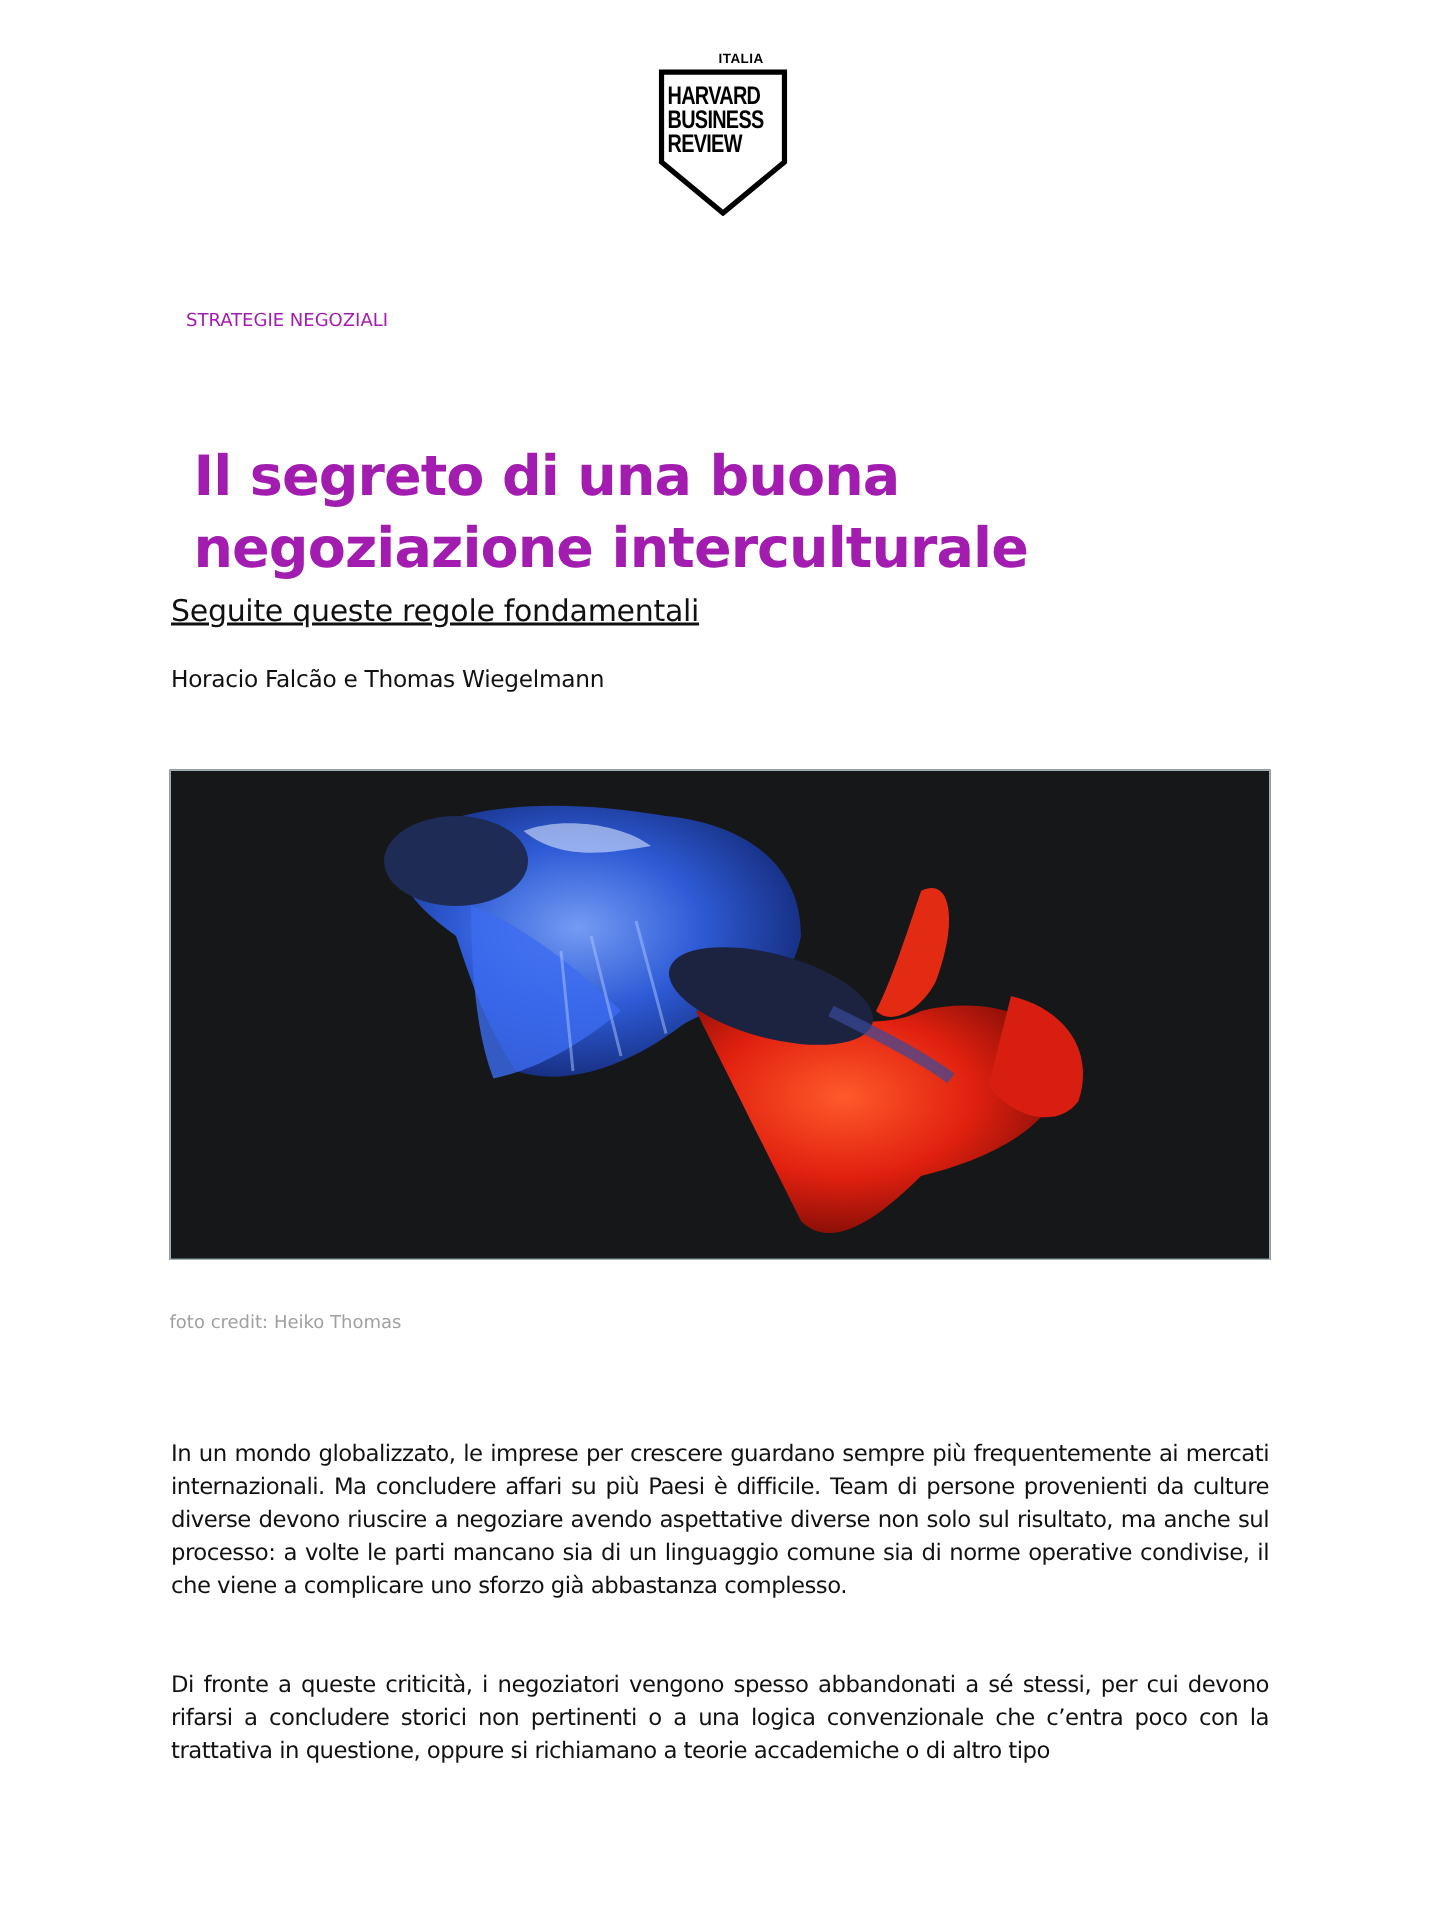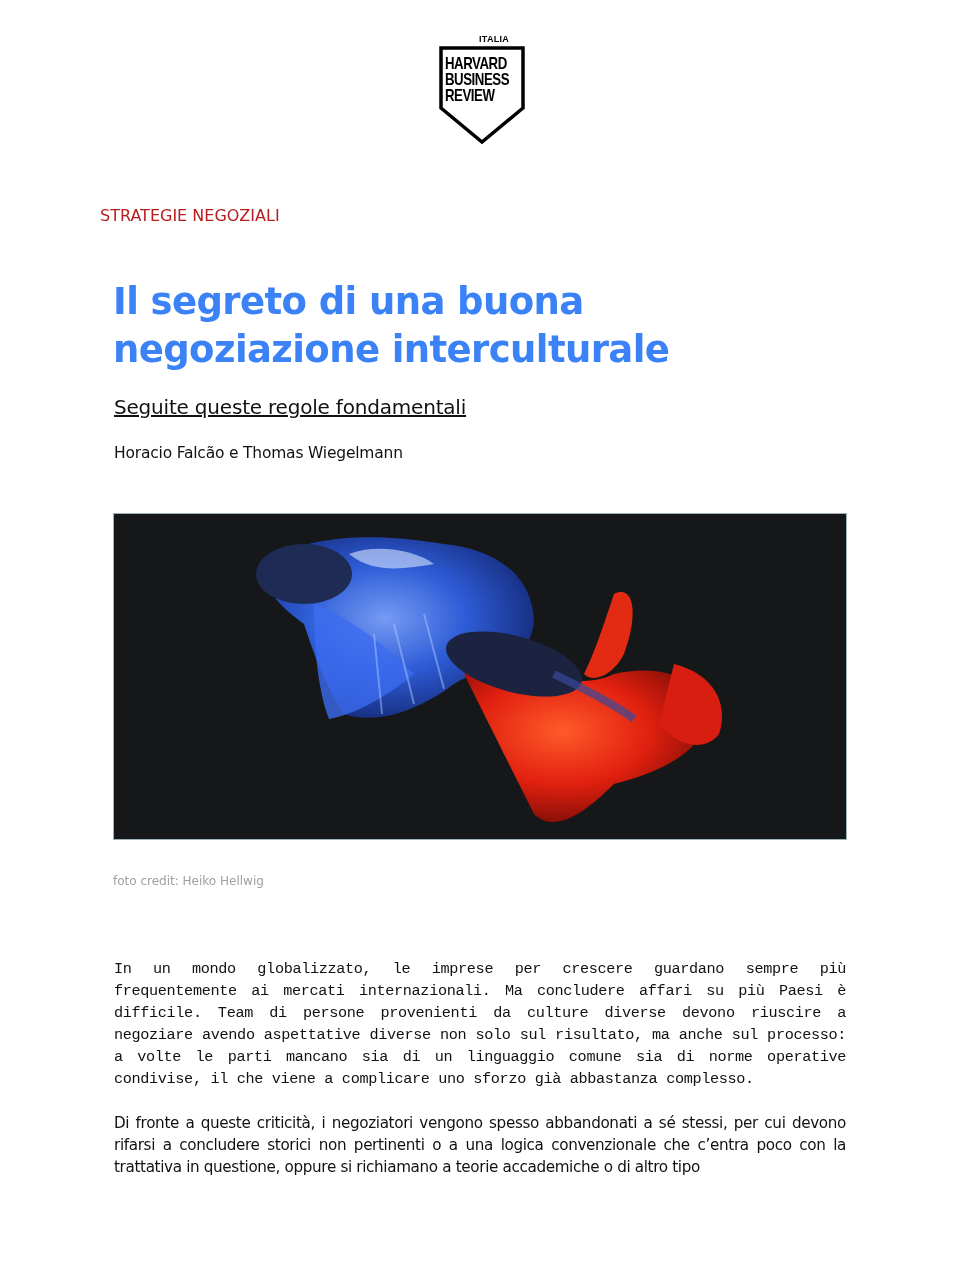--- a/index.html
+++ b/index.html
@@ -1,29 +1,29 @@
 <!DOCTYPE html>
 <html><head>
 <meta charset="utf-8">
 <style>
   html, body { margin: 0; padding: 0; background: #ffffff; }
   body { width: 960px; height: 1280px; position: relative; overflow: hidden; font-family: "DejaVu Sans", sans-serif; color: #111; }
   .logo { position: absolute; left: 439px; top: 34px; width: 86px; }
   .logo-italia { position: absolute; left: 1px; top: 0; font: bold 9px "Liberation Sans", sans-serif; letter-spacing: 0.3px; color: #000; padding-left: 39px; }
   .logo-shield { position: absolute; left: 0; top: 12px; width: 86px; height: 98px; }
   .logo-text { position: absolute; left: 6px; top: 20px; font: bold 17px/16px "Liberation Sans", sans-serif; letter-spacing: -0.6px; color: #000; transform: scaleX(0.78); transform-origin: left top; white-space: pre; }
-  .section-label { position: absolute; left: 100px; top: 206px; font-size: 16px; color: #b91c1c; }
-  .title { position: absolute; left: 113px; top: 278px; margin: 0; font: bold 37px/48px "DejaVu Sans", sans-serif; letter-spacing: -0.6px; color: #3b82f6; width: 700px; }
+  .section-label { position: absolute; left: 124px; top: 206px; font-size: 12px; color: #a21caf; }
+  .title { position: absolute; left: 113px; top: 278px; margin: 16px; font: bold 37px/48px "DejaVu Sans", sans-serif; letter-spacing: -0.6px; color: #a21caf; width: 700px; }
   .subtitle { position: absolute; left: 114px; top: 395px; font-size: 20px; color: #111; letter-spacing: -0.2px; text-decoration: underline; }
   .authors { position: absolute; left: 114px; top: 444px; font-size: 15.5px; color: #111; letter-spacing: -0.2px; }
   .photo { position: absolute; left: 113px; top: 513px; width: 732px; height: 325px; background: #161718; border: 1px solid #9fb0b8; overflow: hidden; }
   .photo svg { width: 100%; height: 100%; display: block; }
   .credit { position: absolute; left: 113px; top: 874px; font-size: 12px; color: #a0a0a0; }
   .para { position: absolute; left: 114px; width: 732px; margin: 0; font-size: 15.2px; line-height: 22px; text-align: justify; color: #111; letter-spacing: -0.35px; }
-  .p1 { top: 958px; font-family: Liberation Mono, monospace; }
+  .p1 { top: 958px; }
   .p2 { top: 1112px; }
 </style>
 </head>
 <body>
 
 <div class="logo">
   <span class="logo-italia">ITALIA</span>
   <svg class="logo-shield" viewBox="0 0 86 98">
     <path d="M2 2 H84 V62 L43 96 L2 62 Z" fill="#fff" stroke="#000" stroke-width="3.5" stroke-linejoin="miter"></path>
   </svg>
@@ -63,16 +63,16 @@
     <path d="M260 120 L268 200 M280 110 L300 190 M310 100 L330 175" stroke="#a9c3ff" stroke-width="2" opacity="0.5"></path>
 
     <path d="M350 160 C400 150 460 180 500 160 C540 150 590 160 595 200 C590 240 540 260 500 270 C470 300 440 320 420 300 C400 260 380 220 350 160 Z" fill="url(#redFin)"></path>
     <path d="M500 80 C520 70 525 100 510 140 C500 160 480 170 470 160 C480 140 490 110 500 80 Z" fill="#e32a12"></path>
     <path d="M560 150 C600 160 615 190 605 220 C590 240 560 230 545 210 Z" fill="#d81e10"></path>
     <ellipse cx="400" cy="150" rx="70" ry="28" fill="#1b2340" transform="rotate(15 400 150)"></ellipse>
     <path d="M440 160 C470 175 500 190 520 205" stroke="#3a4a9a" stroke-width="8" opacity="0.7"></path>
   </svg>
 </div>
 
-<div class="credit">foto credit: Heiko Hellwig</div>
+<div class="credit">foto credit: Heiko Thomas</div>
 
 <p class="para p1">In un mondo globalizzato, le imprese per crescere guardano sempre più frequentemente ai mercati internazionali. Ma concludere affari su più Paesi è difficile. Team di persone provenienti da culture diverse devono riuscire a negoziare avendo aspettative diverse non solo sul risultato, ma anche sul processo: a volte le parti mancano sia di un linguaggio comune sia di norme operative condivise, il che viene a complicare uno sforzo già abbastanza complesso.</p>
 <p class="para p2">Di fronte a queste criticità, i negoziatori vengono spesso abbandonati a sé stessi, per cui devono rifarsi a concludere storici non pertinenti o a una logica convenzionale che c’entra poco con la trattativa in questione, oppure si richiamano a teorie accademiche o di altro tipo</p>
 
 </body></html>

